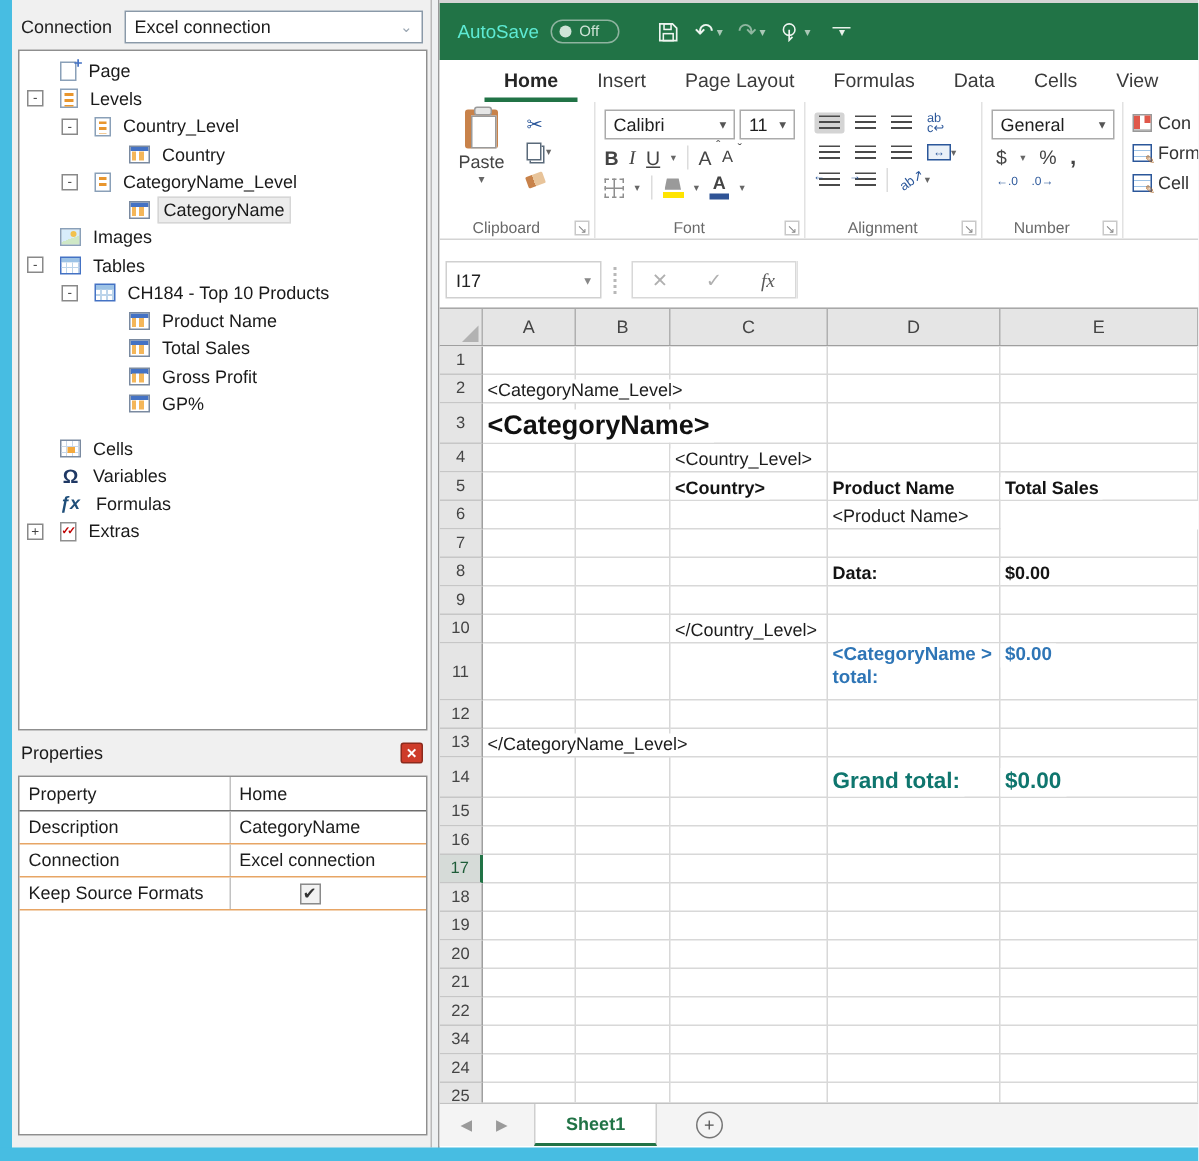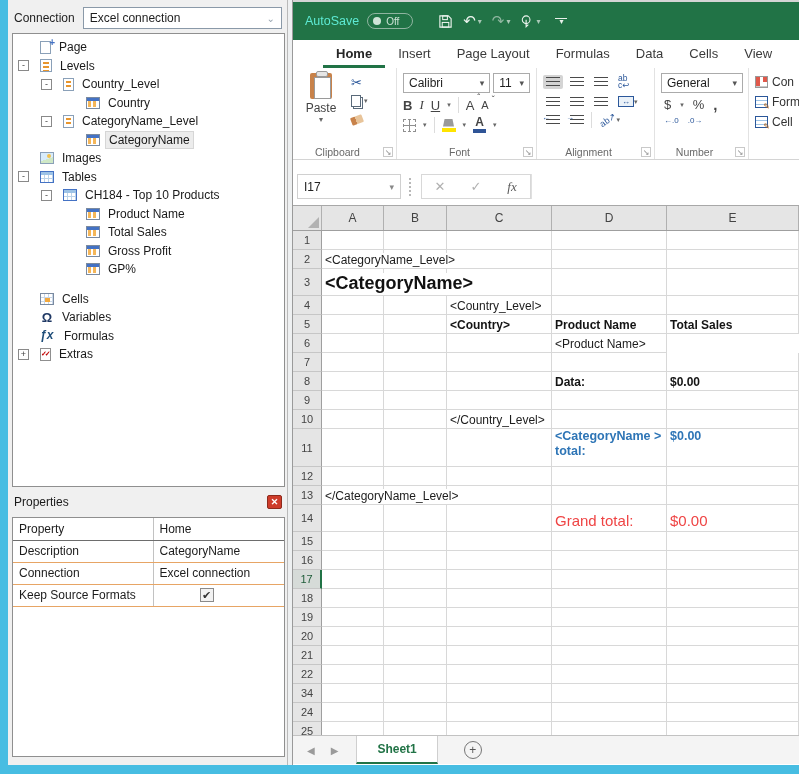--- a/index.html
+++ b/index.html
@@ -177,21 +177,21 @@
   .rh { width:29px; flex:none; background:#e5e5e5; border-right:1px solid #9f9f9f; border-bottom:1px solid #c6c6c6; font-size:11px; color:#444; text-align:center; display:flex; align-items:center; justify-content:center; }
   .rh.sel { background:#d6dbd8; border-right:2px solid #217346; color:#1e5c38; }
   .cell { flex:none; border-right:1px solid #d8d8d8; border-bottom:1px solid #d8d8d8; display:flex; align-items:flex-end; overflow:visible; position:relative; }
   .cell.top { align-items:flex-start; }
   .ctext { white-space:nowrap; background:#fff; line-height:1.18; padding:0 3px 1px 3px; position:relative; z-index:2; }
   .s-plain { font-size:12px; color:#1c1c1c; }
   .s-bold  { font-size:12px; font-weight:bold; color:#141414; }
   .s-title { font-size:18px; font-weight:bold; color:#111; }
   .s-blue  { font-size:12.5px; font-weight:bold; color:#2e75b6; }
   .s-blue.wrap { white-space:normal; }
-  .s-bluebig { font-size:15px; font-weight:normal; color:#ef4444; }
+  .s-bluebig { font-size:15px; font-weight:bold; color:#0f766e; }
 
   
   .tabbar { height:29px; background:#f4f4f4; border-top:1px solid #c2c2c2; display:flex; align-items:stretch; }
   .nav-arrows { display:flex; align-items:center; gap:16px; padding:0 18px 0 14px; color:#9a9a9a; font-size:10px; }
   .sheet-tab { background:#fff; border-left:1px solid #cfcfcf; border-right:1px solid #cfcfcf; border-bottom:2px solid #217346; display:flex; align-items:center; padding:0 20px; font-size:12px; font-weight:bold; color:#217346; }
   .newsheet { margin-left:26px; align-self:center; width:18px; height:18px; border:1px solid #767676; border-radius:50%; color:#555; font-size:12px; line-height:16px; text-align:center; }
 </style>
 </head>
 <body>
 

